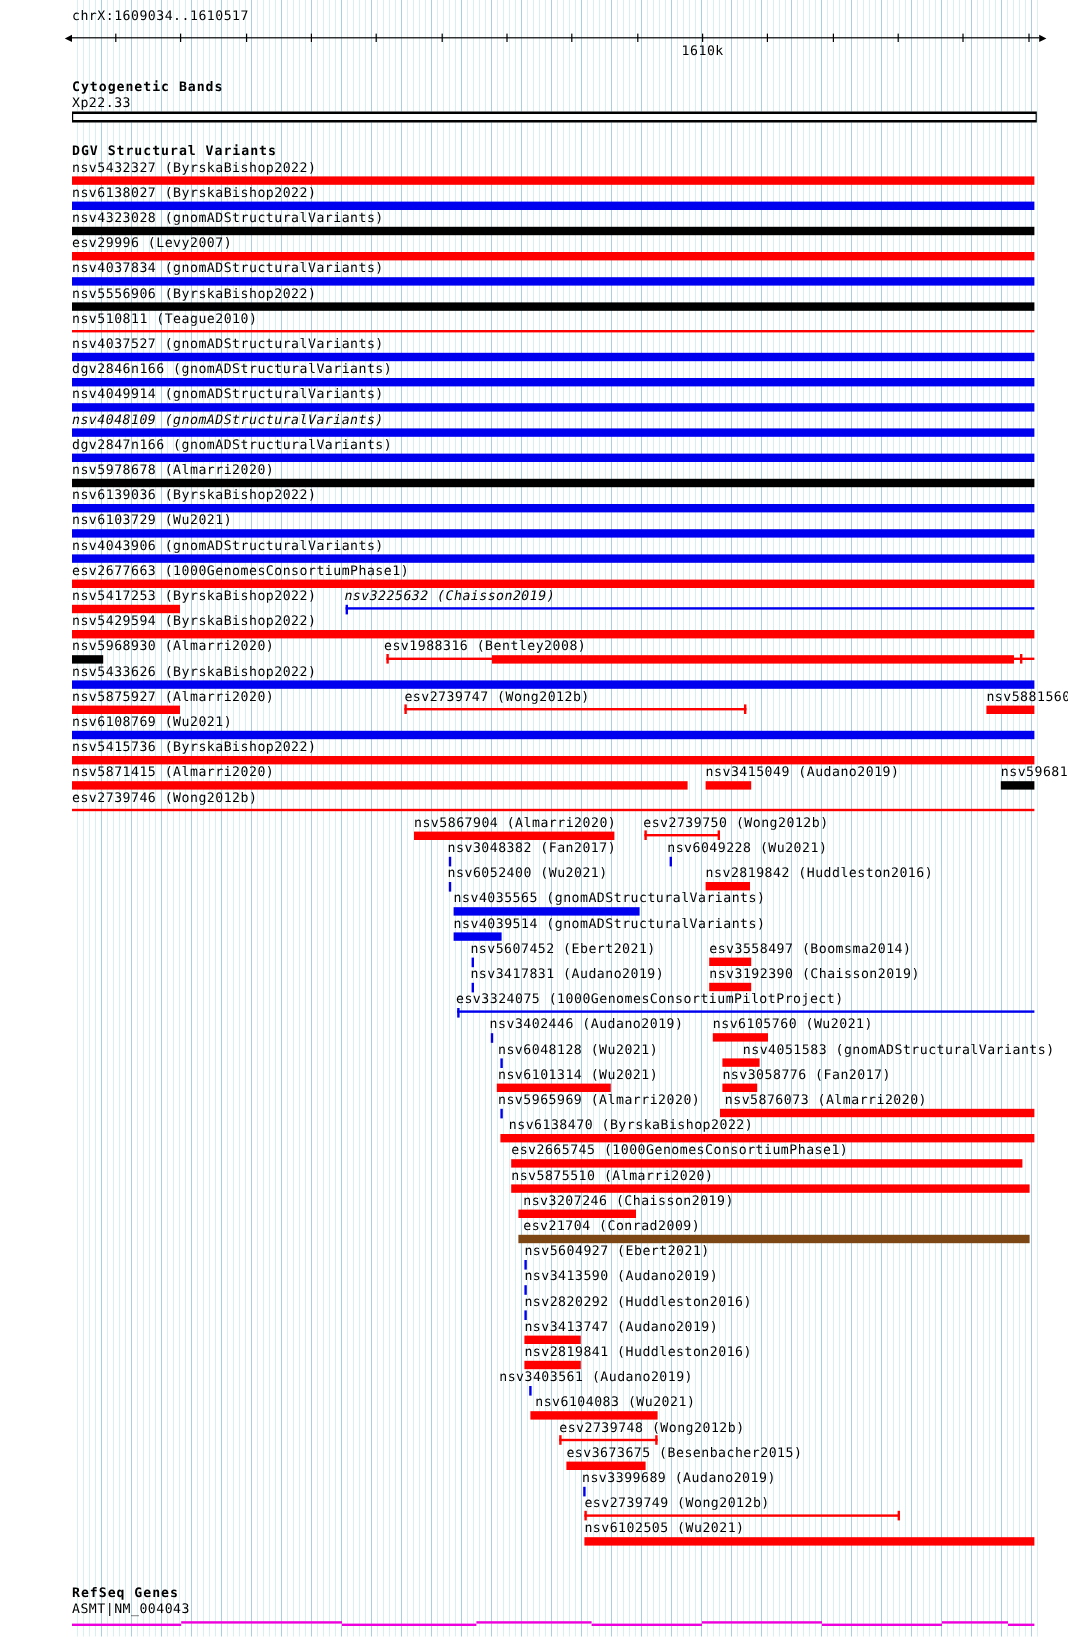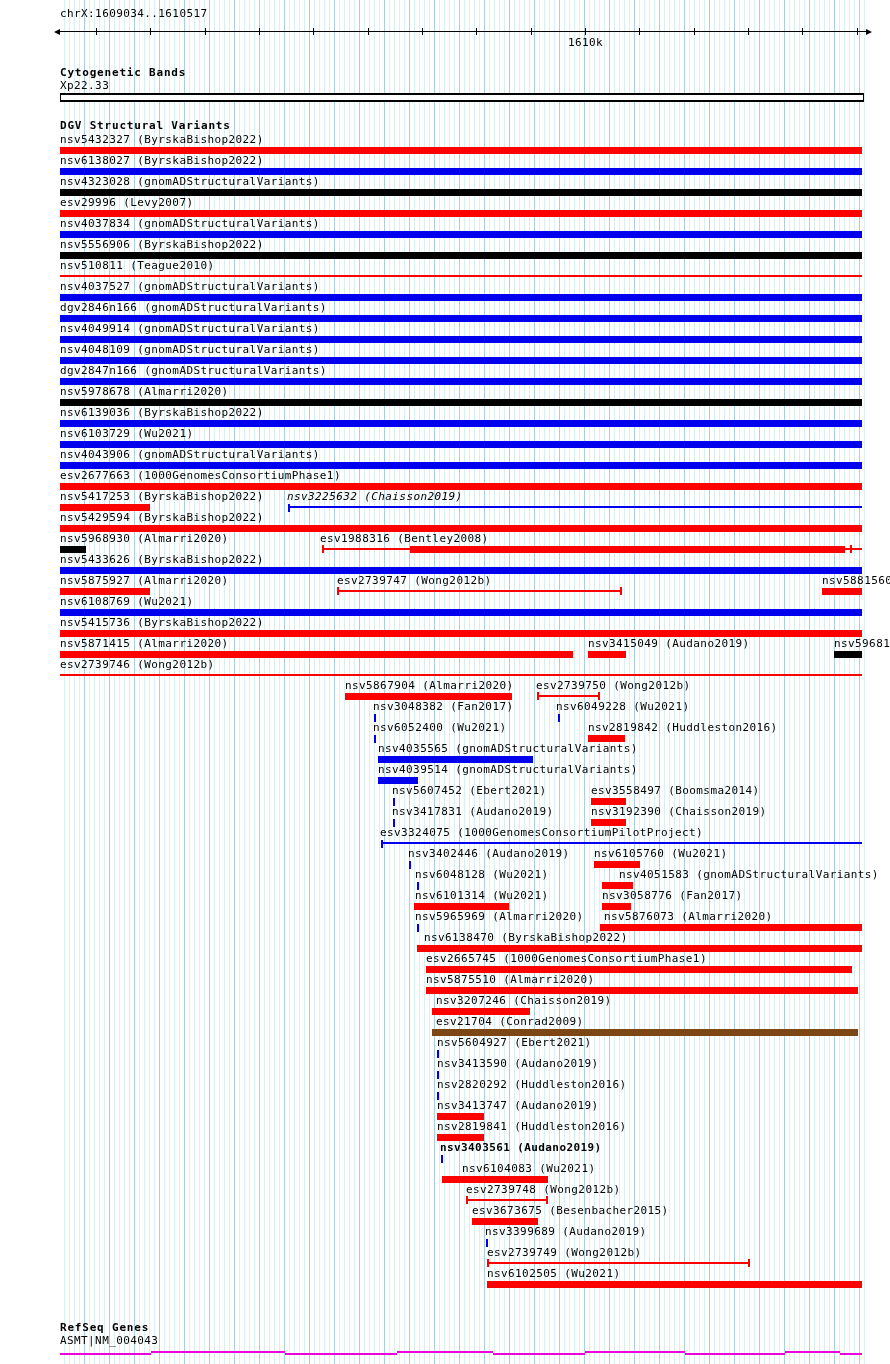--- a/index.html
+++ b/index.html
@@ -82,21 +82,21 @@
       <div class="lbl" style="position: absolute; left: 60px; top: 239px;">nsv5556906 (ByrskaBishop2022)</div>
       <div style="position: absolute; left: 60px; top: 252px; width: 802px; height: 7px; background: rgb(0, 0, 0);"></div>
       <div class="lbl" style="position: absolute; left: 60px; top: 260px;">nsv510811 (Teague2010)</div>
       <div style="position: absolute; left: 60px; top: 275px; width: 802px; height: 2px; background: rgb(255, 0, 0);"></div>
       <div class="lbl" style="position: absolute; left: 60px; top: 281px;">nsv4037527 (gnomADStructuralVariants)</div>
       <div style="position: absolute; left: 60px; top: 294px; width: 802px; height: 7px; background: rgb(0, 0, 238);"></div>
       <div class="lbl" style="position: absolute; left: 60px; top: 302px;">dgv2846n166 (gnomADStructuralVariants)</div>
       <div style="position: absolute; left: 60px; top: 315px; width: 802px; height: 7px; background: rgb(0, 0, 238);"></div>
       <div class="lbl" style="position: absolute; left: 60px; top: 323px;">nsv4049914 (gnomADStructuralVariants)</div>
       <div style="position: absolute; left: 60px; top: 336px; width: 802px; height: 7px; background: rgb(0, 0, 238);"></div>
-      <div class="lbl" style="position: absolute; left: 60px; top: 344px;">nsv4048109 (gnomADStructuralVariants)</div>
+      <div class="lbl" style="position: absolute; left: 60px; top: 344px; font-style: italic;">nsv4048109 (gnomADStructuralVariants)</div>
       <div style="position: absolute; left: 60px; top: 357px; width: 802px; height: 7px; background: rgb(0, 0, 238);"></div>
       <div class="lbl" style="position: absolute; left: 60px; top: 365px;">dgv2847n166 (gnomADStructuralVariants)</div>
       <div style="position: absolute; left: 60px; top: 378px; width: 802px; height: 7px; background: rgb(0, 0, 238);"></div>
       <div class="lbl" style="position: absolute; left: 60px; top: 386px;">nsv5978678 (Almarri2020)</div>
       <div style="position: absolute; left: 60px; top: 399px; width: 802px; height: 7px; background: rgb(0, 0, 0);"></div>
       <div class="lbl" style="position: absolute; left: 60px; top: 407px;">nsv6139036 (ByrskaBishop2022)</div>
       <div style="position: absolute; left: 60px; top: 420px; width: 802px; height: 7px; background: rgb(0, 0, 238);"></div>
       <div class="lbl" style="position: absolute; left: 60px; top: 428px;">nsv6103729 (Wu2021)</div>
       <div style="position: absolute; left: 60px; top: 441px; width: 802px; height: 7px; background: rgb(0, 0, 238);"></div>
       <div class="lbl" style="position: absolute; left: 60px; top: 449px;">nsv4043906 (gnomADStructuralVariants)</div>
@@ -197,23 +197,23 @@
       <div class="lbl" style="position: absolute; left: 437px; top: 1037px;">nsv5604927 (Ebert2021)</div>
       <div style="position: absolute; left: 437px; top: 1050px; width: 2px; height: 8px; background: rgb(0, 0, 238);"></div>
       <div class="lbl" style="position: absolute; left: 437px; top: 1058px;">nsv3413590 (Audano2019)</div>
       <div style="position: absolute; left: 437px; top: 1071px; width: 2px; height: 8px; background: rgb(0, 0, 238);"></div>
       <div class="lbl" style="position: absolute; left: 437px; top: 1079px;">nsv2820292 (Huddleston2016)</div>
       <div style="position: absolute; left: 437px; top: 1092px; width: 2px; height: 8px; background: rgb(0, 0, 238);"></div>
       <div class="lbl" style="position: absolute; left: 437px; top: 1100px;">nsv3413747 (Audano2019)</div>
       <div style="position: absolute; left: 437px; top: 1113px; width: 47px; height: 7px; background: rgb(255, 0, 0);"></div>
       <div class="lbl" style="position: absolute; left: 437px; top: 1121px;">nsv2819841 (Huddleston2016)</div>
       <div style="position: absolute; left: 437px; top: 1134px; width: 47px; height: 7px; background: rgb(255, 0, 0);"></div>
-      <div class="lbl" style="position: absolute; left: 440px; top: 1142px; font-weight: bold;">nsv3403561 (Audano2019)</div>
+      <div class="lbl" style="position: absolute; left: 416px; top: 1142px;">nsv3403561 (Audano2019)</div>
       <div style="position: absolute; left: 441px; top: 1155px; width: 2px; height: 8px; background: rgb(0, 0, 238);"></div>
-      <div class="lbl" style="position: absolute; left: 446px; top: 1163px; margin-left: 16px;">nsv6104083 (Wu2021)</div>
+      <div class="lbl" style="position: absolute; left: 446px; top: 1163px;">nsv6104083 (Wu2021)</div>
       <div style="position: absolute; left: 442px; top: 1176px; width: 106px; height: 7px; background: rgb(255, 0, 0);"></div>
       <div class="lbl" style="position: absolute; left: 466px; top: 1184px;">esv2739748 (Wong2012b)</div>
       <div style="position: absolute; left: 466px; top: 1196px; width: 2px; height: 8px; background: rgb(255, 0, 0);"></div>
       <div style="position: absolute; left: 466px; top: 1199px; width: 82px; height: 2px; background: rgb(255, 0, 0);"></div>
       <div style="position: absolute; left: 546px; top: 1196px; width: 2px; height: 8px; background: rgb(255, 0, 0);"></div>
       <div class="lbl" style="position: absolute; left: 472px; top: 1205px;">esv3673675 (Besenbacher2015)</div>
       <div style="position: absolute; left: 472px; top: 1218px; width: 66px; height: 7px; background: rgb(255, 0, 0);"></div>
       <div class="lbl" style="position: absolute; left: 485px; top: 1226px;">nsv3399689 (Audano2019)</div>
       <div style="position: absolute; left: 486px; top: 1239px; width: 2px; height: 8px; background: rgb(0, 0, 238);"></div>
       <div class="lbl" style="position: absolute; left: 487px; top: 1247px;">esv2739749 (Wong2012b)</div>

